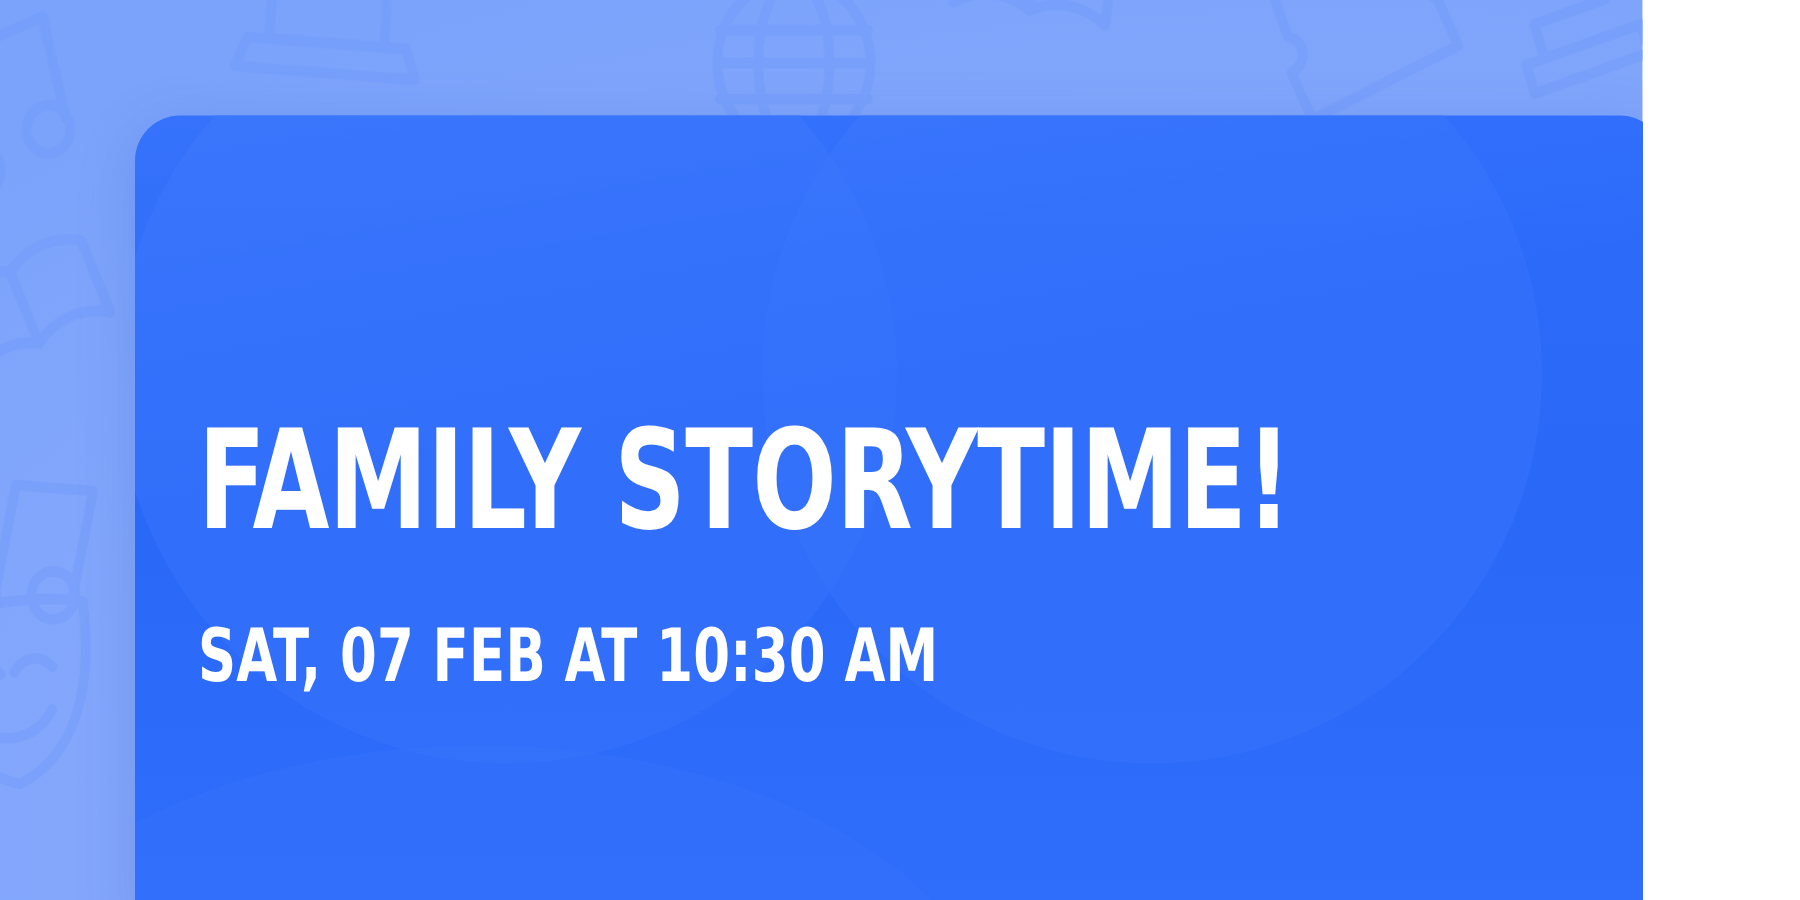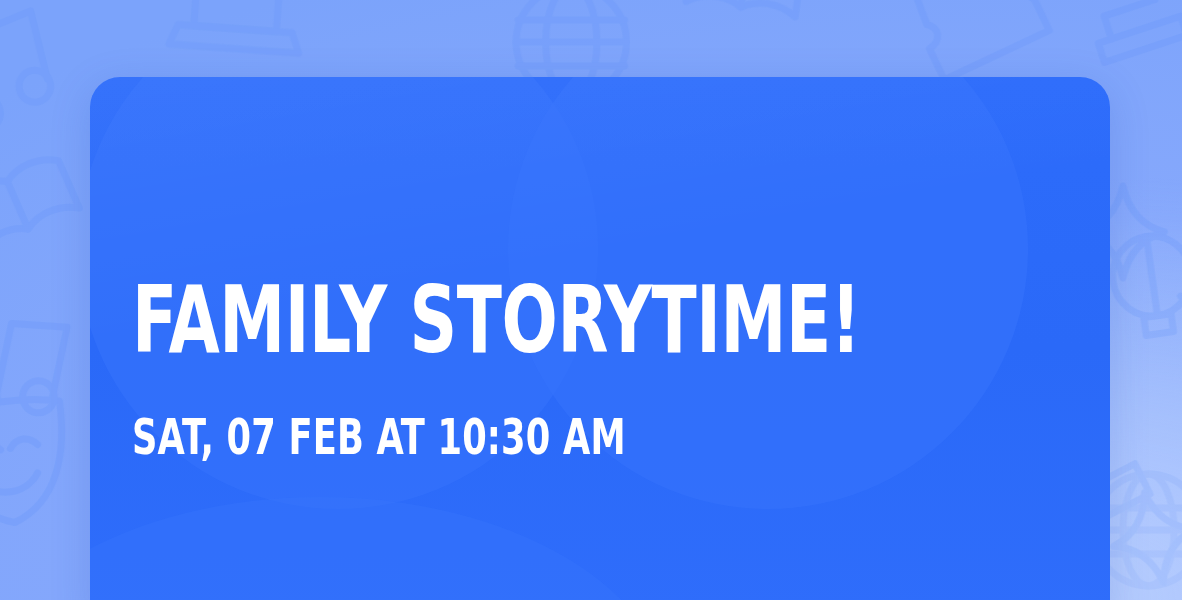--- a/index.html
+++ b/index.html
@@ -6,21 +6,21 @@
   * { margin:0; padding:0; box-sizing:border-box; }
   html, body {
     width:1200px; height:600px;
     overflow:hidden;
     font-family:"Liberation Sans", sans-serif;
   }
 
   
   #stage{
     position:relative;
-    width:1182px; height:600px;
+    width:1095px; height:600px;
     overflow:hidden;
     background:#fef9c3;
   }
 
   
   .backdrop{
     position:absolute; inset:0;
     background:
       radial-gradient(120% 110% at 82% 96%, #aec6fd 0%, #9cb9fd 28%, #86a8fc 56%, #7ba3fb 100%),
       linear-gradient(160deg, #80a5fb 0%, #7fa4fb 45%, #9dbafd 100%);

